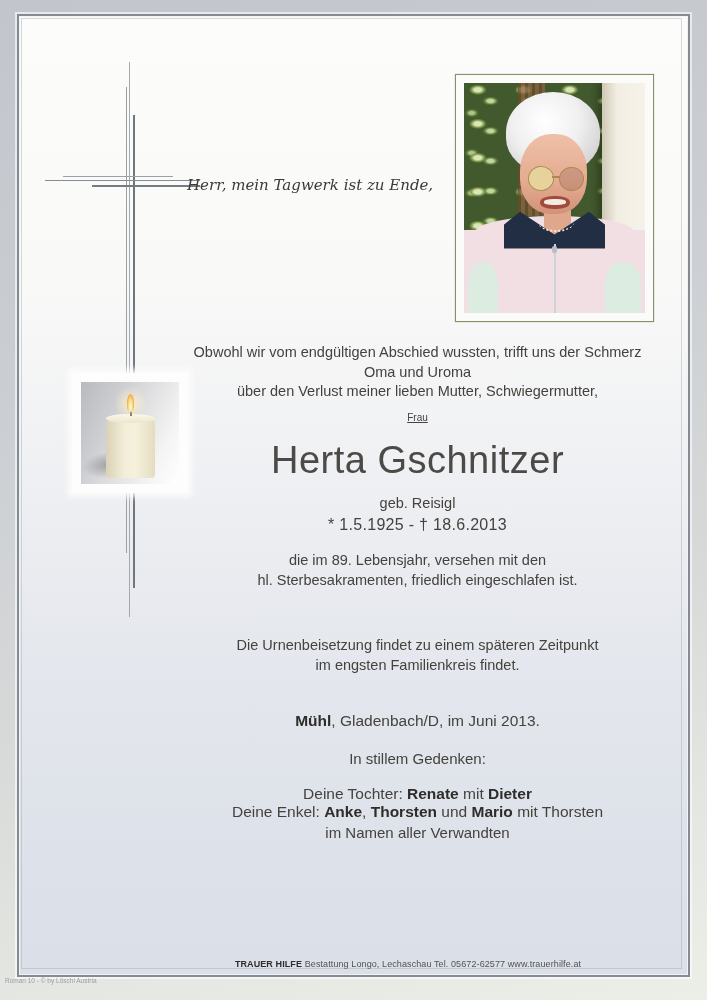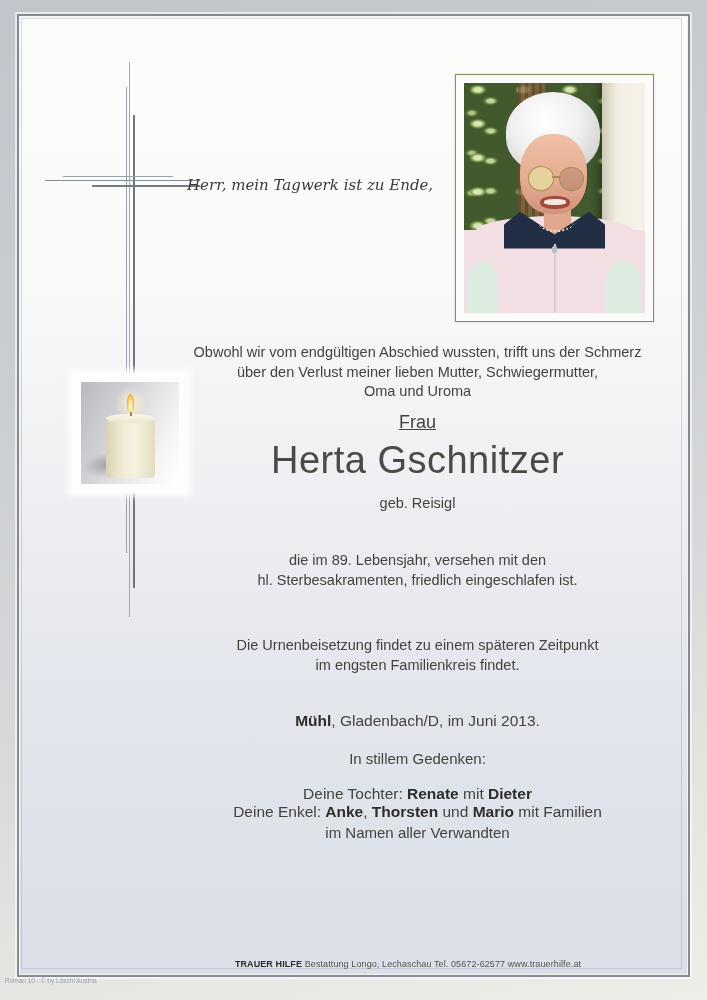--- a/index.html
+++ b/index.html
@@ -87,21 +87,21 @@
   .lens{position:absolute; left:52.5%; top:36.5%; width:12.5%; height:9.5%;
     border:1.5px solid #ab8950; border-radius:50%; background:rgba(110,70,60,.22);}
   .bridge{position:absolute; left:48.5%; top:40.5%; width:4.5%; height:2px; background:#ab8950;}
   .smile{position:absolute; left:42%; top:49%; width:16.5%; height:6%; background:#a34a40; border-radius:45%;}
   .teeth{position:absolute; left:12%; top:22%; width:76%; height:42%; background:#f2ece0; border-radius:40%;}
   
   .t{position:absolute; left:155px; width:525px; text-align:center; color:#45423e;}
   .quote{position:absolute; left:187px; top:176px; width:300px; 
     font-family:"DejaVu Serif",serif; font-style:italic; font-size:15px; line-height:18px; color:#3b3a38;}
   .intro{top:343px; font-size:14.5px; line-height:19.5px;}
-  .frau{top:412px; font-size:18px;text-decoration:underline;}
+  .frau{top:412px; font-size:10px;text-decoration:underline;}
   .name{top:437px; font-size:38px; line-height:46px; color:#4c4a47; letter-spacing:.5px; font-weight:400;}
   .geb{top:495px; font-size:14.5px;}
   .dates{top:516px; font-size:16px; letter-spacing:.3px;}
   .passing{top:551px; font-size:14.5px; line-height:19.5px;}
   .burial{top:636px; font-size:14.5px; line-height:19.5px;}
   .place{top:712px; font-size:15.5px;}
   .remembrance{top:750px; font-size:15px;}
   .daughter{top:785px; font-size:15.5px;}
   .enkel{top:803px; font-size:15.5px;}
   .closing{top:824px; font-size:15px;}
@@ -161,27 +161,28 @@
         </div>
     </div>
   </div>
 
   <div class="quote">
     <div>Herr, mein Tagwerk ist zu Ende,</div>
   </div>
 
   <div class="t intro">
     <div>Obwohl wir vom endgültigen Abschied wussten, trifft uns der Schmerz</div>
+    <div>Oma und Uroma</div>
     <div>über den Verlust meiner lieben Mutter, Schwiegermutter,</div>
-    <div>Oma und Uroma</div>
   </div>
 
   <div class="t frau">Frau</div>
   <div class="t name">Herta Gschnitzer</div>
   <div class="t geb">geb. Reisigl</div>
+  <div class="t dates">* 1.5.1925 - † 18.6.2013</div>
 
   <div class="t passing">
     <div>die im 89. Lebensjahr, versehen mit den</div>
     <div>hl. Sterbesakramenten, friedlich eingeschlafen ist.</div>
   </div>
 
   <div class="t burial">
     <div>Die Urnenbeisetzung findet zu einem späteren Zeitpunkt</div>
     <div>im engsten Familienkreis findet.</div>
   </div>
@@ -190,21 +191,21 @@
     <span class="b">Mühl</span><span>, Gladenbach/D, im Juni 2013.</span>
   </div>
 
   <div class="t daughter">
     <span>Deine Tochter: </span><span class="b">Renate</span><span> mit </span><span class="b">Dieter</span>
   </div>
 
   <div class="t remembrance">In stillem Gedenken:</div>
 
   <div class="t enkel">
-    <span>Deine Enkel: </span><span class="b">Anke</span><span>, </span><span class="b">Thorsten</span><span> und </span><span class="b">Mario</span><span> mit Familien</span>
+    <span>Deine Enkel: </span><span class="b">Anke</span><span>, </span><span class="b">Thorsten</span><span> und </span><span class="b">Mario</span><span> mit Thorsten</span>
   </div>
 
   <div class="t closing">im Namen aller Verwandten</div>
 
   <div class="t footer">
     <span class="b">TRAUER HILFE</span><span> Bestattung Longo, Lechaschau Tel. 05672-62577 www.trauerhilfe.at</span>
   </div>
 
   <div class="watermark">Roman 10 - © by Löschi Austria</div>
 </div>

